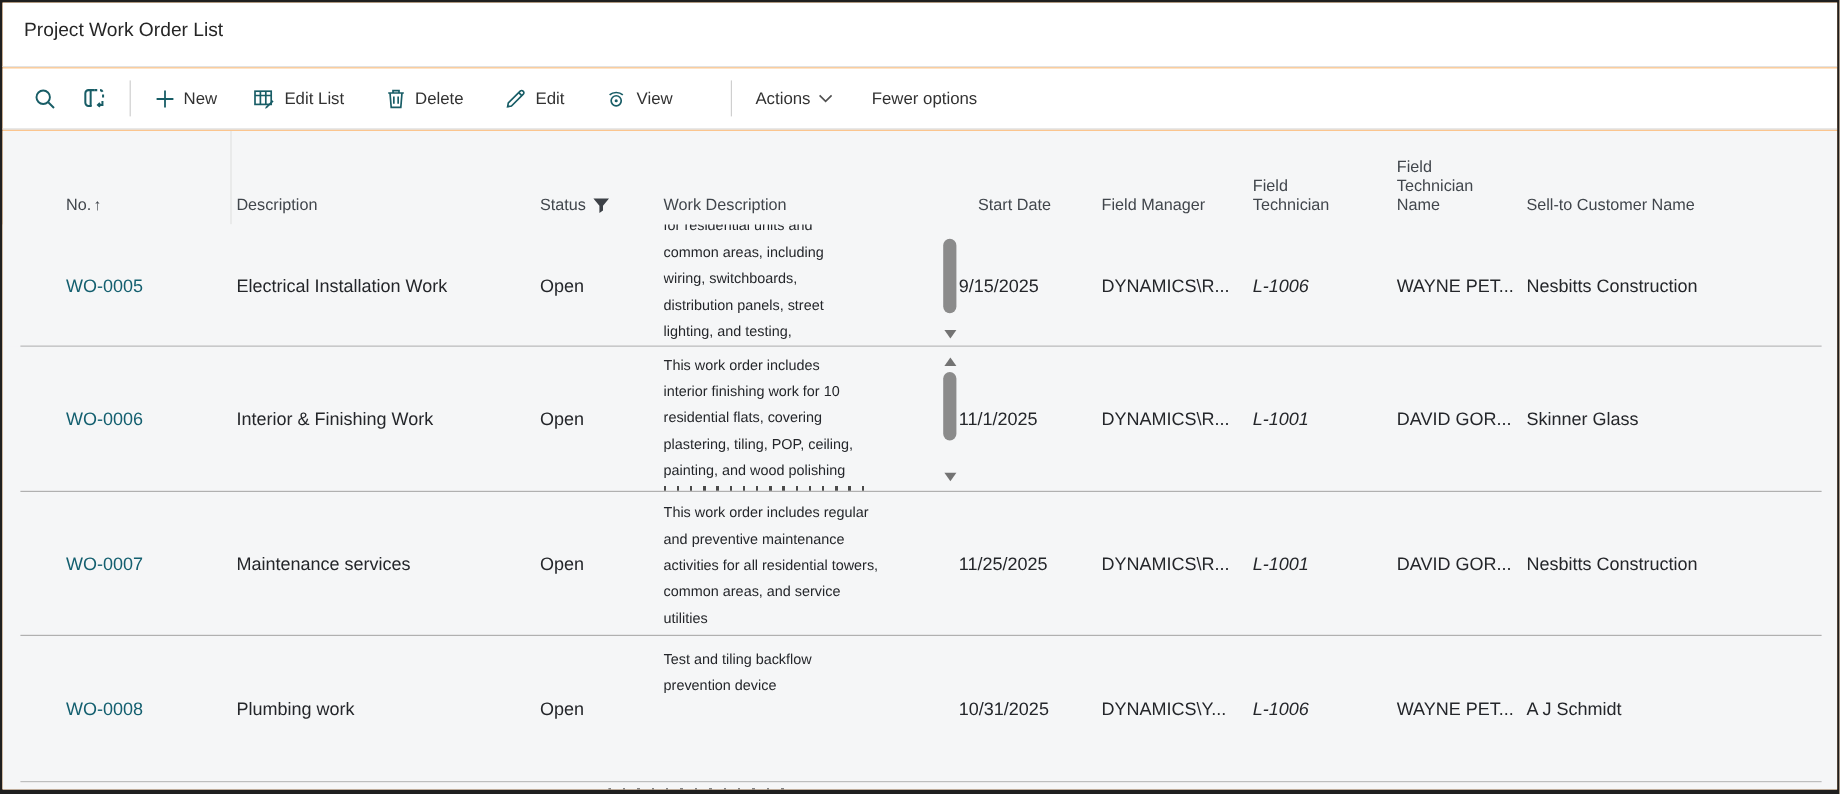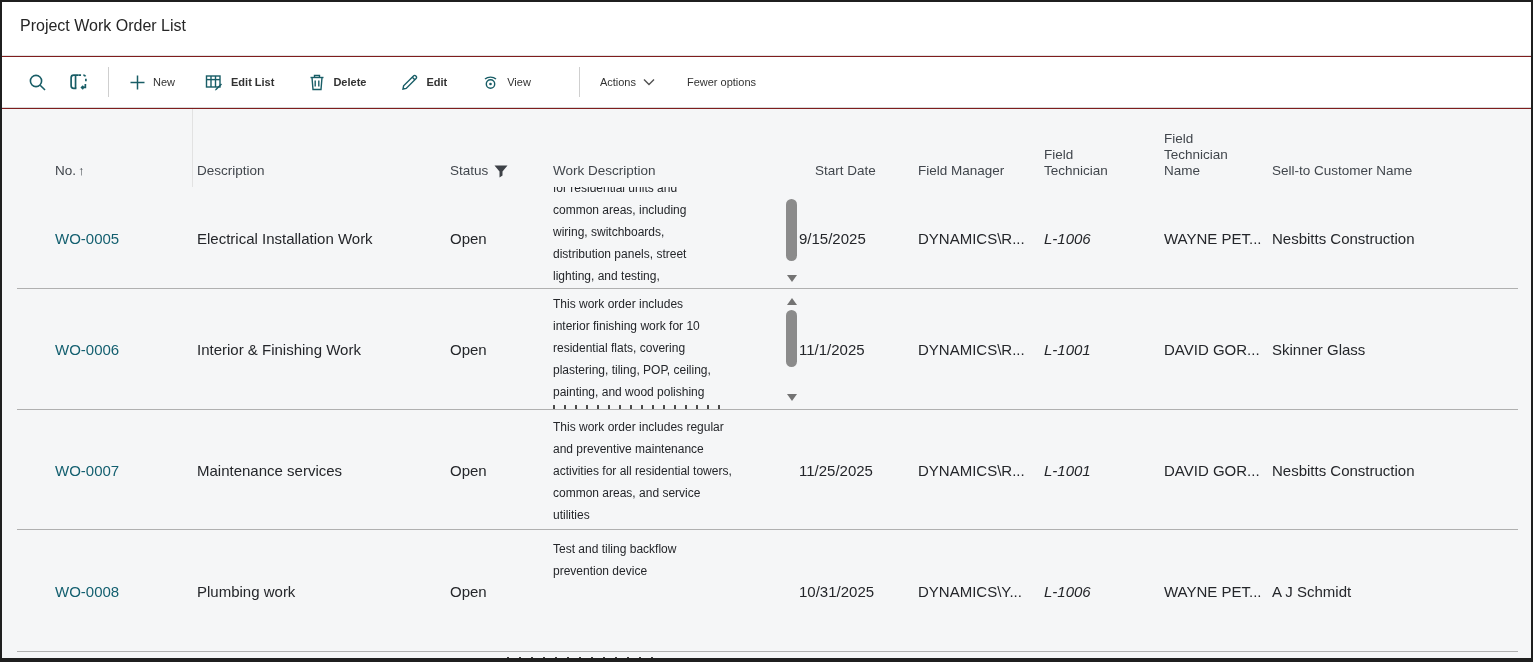--- a/index.html
+++ b/index.html
@@ -1,34 +1,34 @@
 <!DOCTYPE html>
 <html><head>
 <meta charset="utf-8">
 <style>
   html,body{margin:0;padding:0;background:#e8e8e8;}
   *{box-sizing:border-box;}
   .frame{
     position:relative;width:1533px;height:662px;margin:0;
-    background:#7f1d1d;overflow:hidden;
+    background:#fdba74;overflow:hidden;
     border:2px solid #1f1f1f;border-bottom-width:4px;
     font-family:"Liberation Sans", sans-serif;
     color:#24262a;
   }
   
   .titlebar{position:absolute;top:0;left:0;right:0;height:54px;background:#fff;border-bottom:1px solid #e3e3e3;}
   .page-title{position:absolute;left:18px;top:15px;font-size:16px;color:#262626;}
   
   .toolbar{position:absolute;top:55px;left:0;right:0;height:51px;background:#fff;border-bottom:1px solid #d9d9d9;
     display:flex;align-items:center;padding-left:24px;}
   .tb-btn{display:flex;align-items:center;gap:7px;background:none;border:none;padding:4px 2px;cursor:pointer;
-    font-family:"Liberation Sans",sans-serif;font-size:11px;color:#323232;}
+    font-family:"Liberation Sans",sans-serif;font-size:14px;color:#323232;}
   .tb-icon{flex:0 0 auto;display:block;}
   .tb-sep{width:1px;height:30px;background:#cfcfcf;margin:0 18px;}
-  .mr26{margin-right:26px;} .mr30{margin-right:30px;font-weight:bold;} .mr28{margin-right:28px;}
+  .mr26{margin-right:26px;} .mr30{margin-right:30px;} .mr28{margin-right:28px;}
   
   .grid{position:absolute;top:107px;left:0;right:0;bottom:0;background:#f5f6f7;overflow:hidden;}
   .header-row{position:relative;height:78px;}
   .hcell{position:absolute;bottom:8px;font-size:13.5px;color:#41464c;line-height:16px;}
   .h-no{left:53px;} .h-desc{left:195px;} .h-status{left:448px;display:flex;align-items:center;gap:6px;}
   .h-wd{left:551px;} .h-start{left:813px;} .h-fm{left:916px;}
   .h-ft{left:1042px;width:72px;} .h-ftn{left:1162px;width:74px;margin-top:27px;} .h-sell{left:1270px;white-space:nowrap;}
   .h-vline{position:absolute;left:190px;top:0;height:78px;width:1px;background:#e2e2e2;}
   .sort-arrow{font-size:13px;color:#41464c;margin-left:2px;}
   

